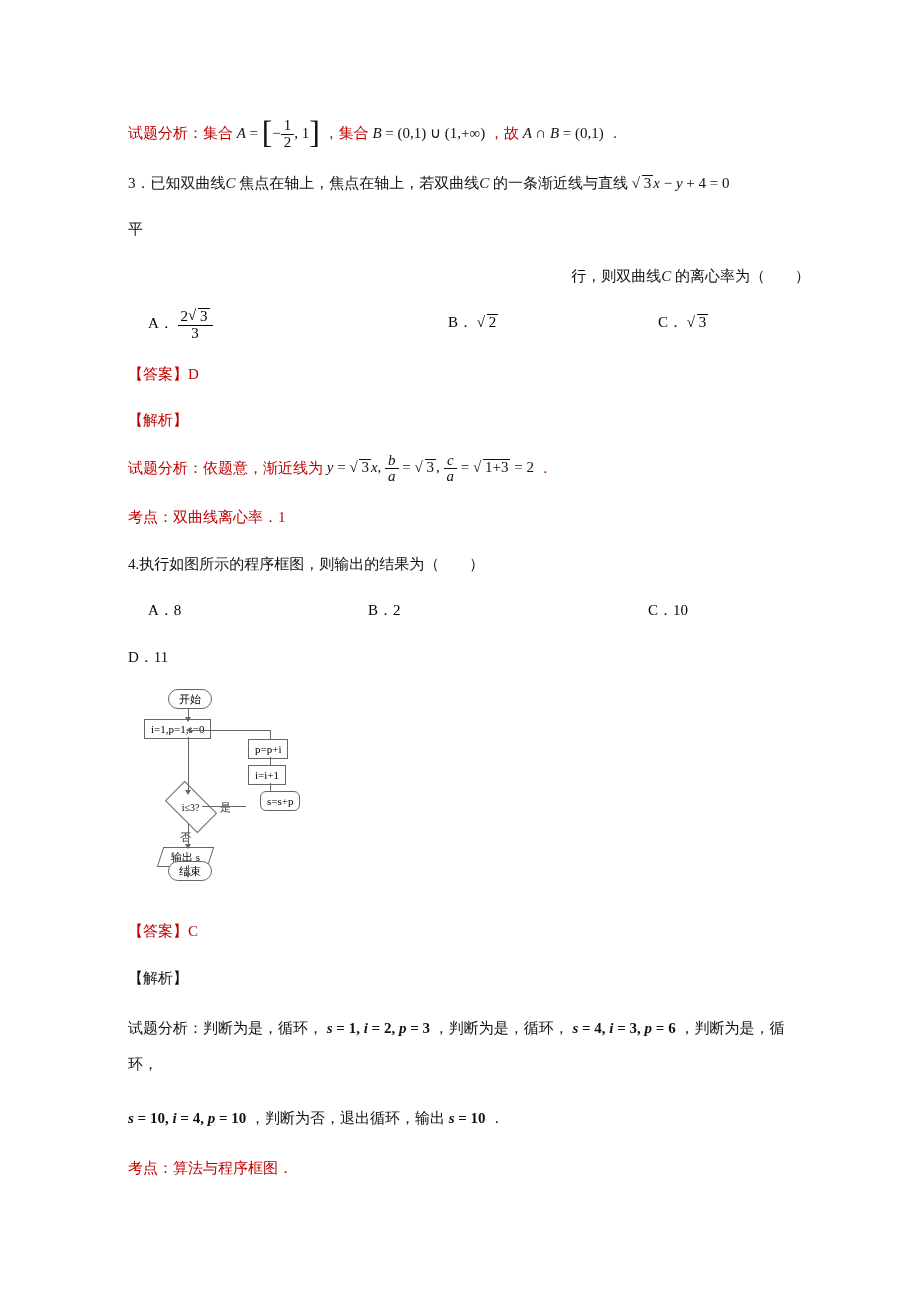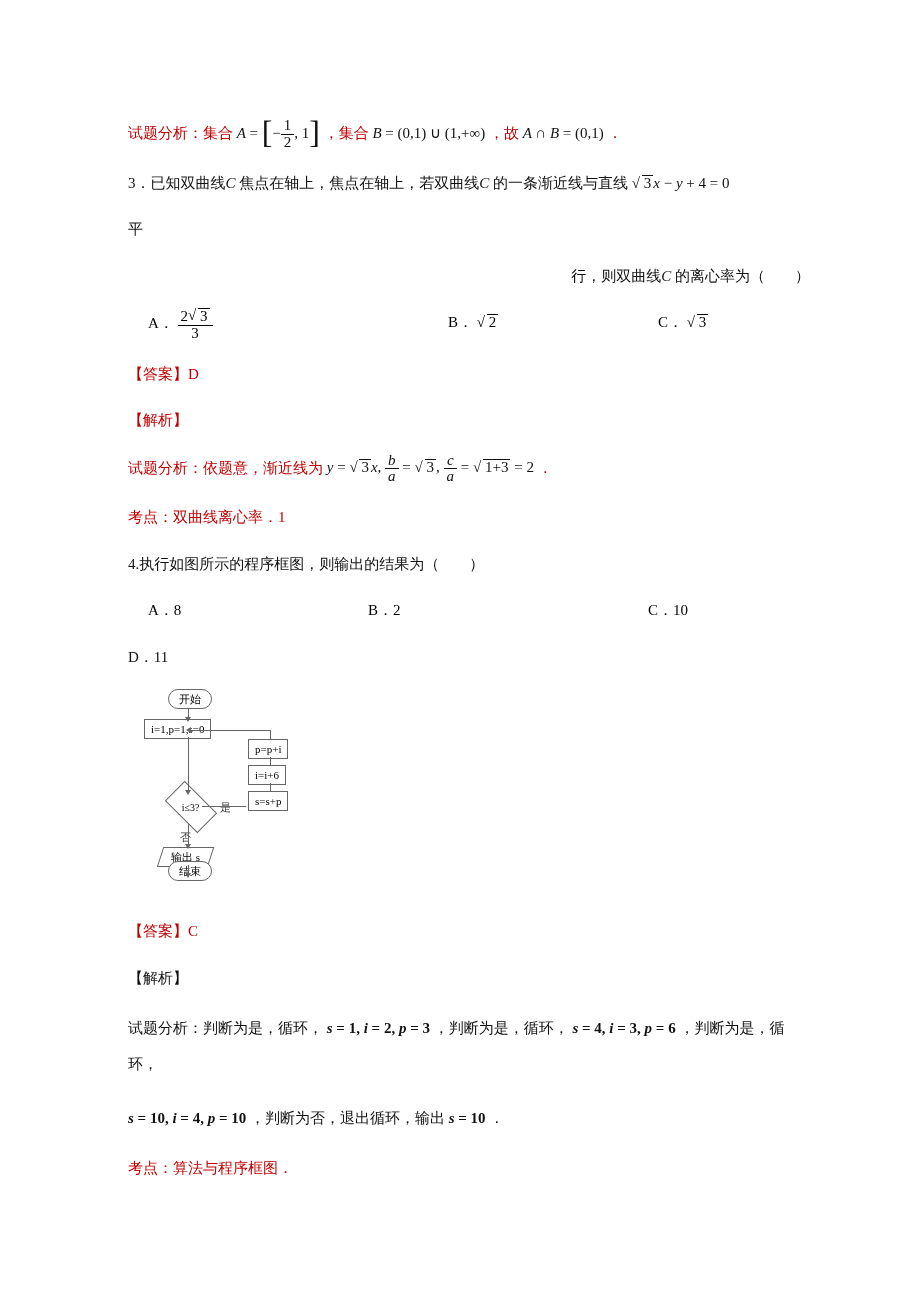--- a/index.html
+++ b/index.html
@@ -160,22 +160,22 @@
 
       <div class="n fc-shape fc-oval" style="left:32px; top:0;">开始</div>
       <div class="n fc-shape fc-rect" style="left:8px; top:30px;">i=1,p=1,s=0</div>
       <div class="n fc-shape fc-diamond" style="left:32px; top:104px;">
           <span>i≤3?</span>
         </div>
       <div class="n fc-shape fc-par" style="left:24px; top:158px;"><span>输出 s</span></div>
       <div class="n fc-shape fc-oval" style="left:32px; top:172px;">结束</div>
 
       <div class="n fc-shape fc-rect" style="left:112px; top:50px;">p=p+i</div>
-      <div class="n fc-shape fc-rect" style="left:112px; top:76px;">i=i+6</div>
-      <div class="n fc-shape fc-rect" style="left:112px; top:102px;">s=s+p</div>
+      <div class="n fc-shape fc-rect" style="left:112px; top:76px;">i=i+1</div>
+      <div class="n fc-shape fc-rect" style="left:124px; top:102px;border-radius:6px;">s=s+p</div>
 
       <div class="fc-label" style="left:84px; top:108px;">是</div>
       <div class="fc-label" style="left:44px; top:138px;">否</div>
 
       <div class="fc-line fc-arrow-down" style="left:52px; top:20px; width:1px; height:9px;"></div>
       <div class="fc-line fc-arrow-down" style="left:52px; top:48px; width:1px; height:54px;"></div>
       <div class="fc-line" style="left:66px; top:117px; width:44px; height:1px;"></div>
       <div class="fc-line fc-arrow-down" style="left:52px; top:134px; width:1px; height:22px;"></div>
       <div class="fc-line fc-arrow-down" style="left:52px; top:176px; width:1px; height:9px;"></div>
       <div class="fc-line" style="left:134px; top:68px; width:1px; height:8px;"></div>

